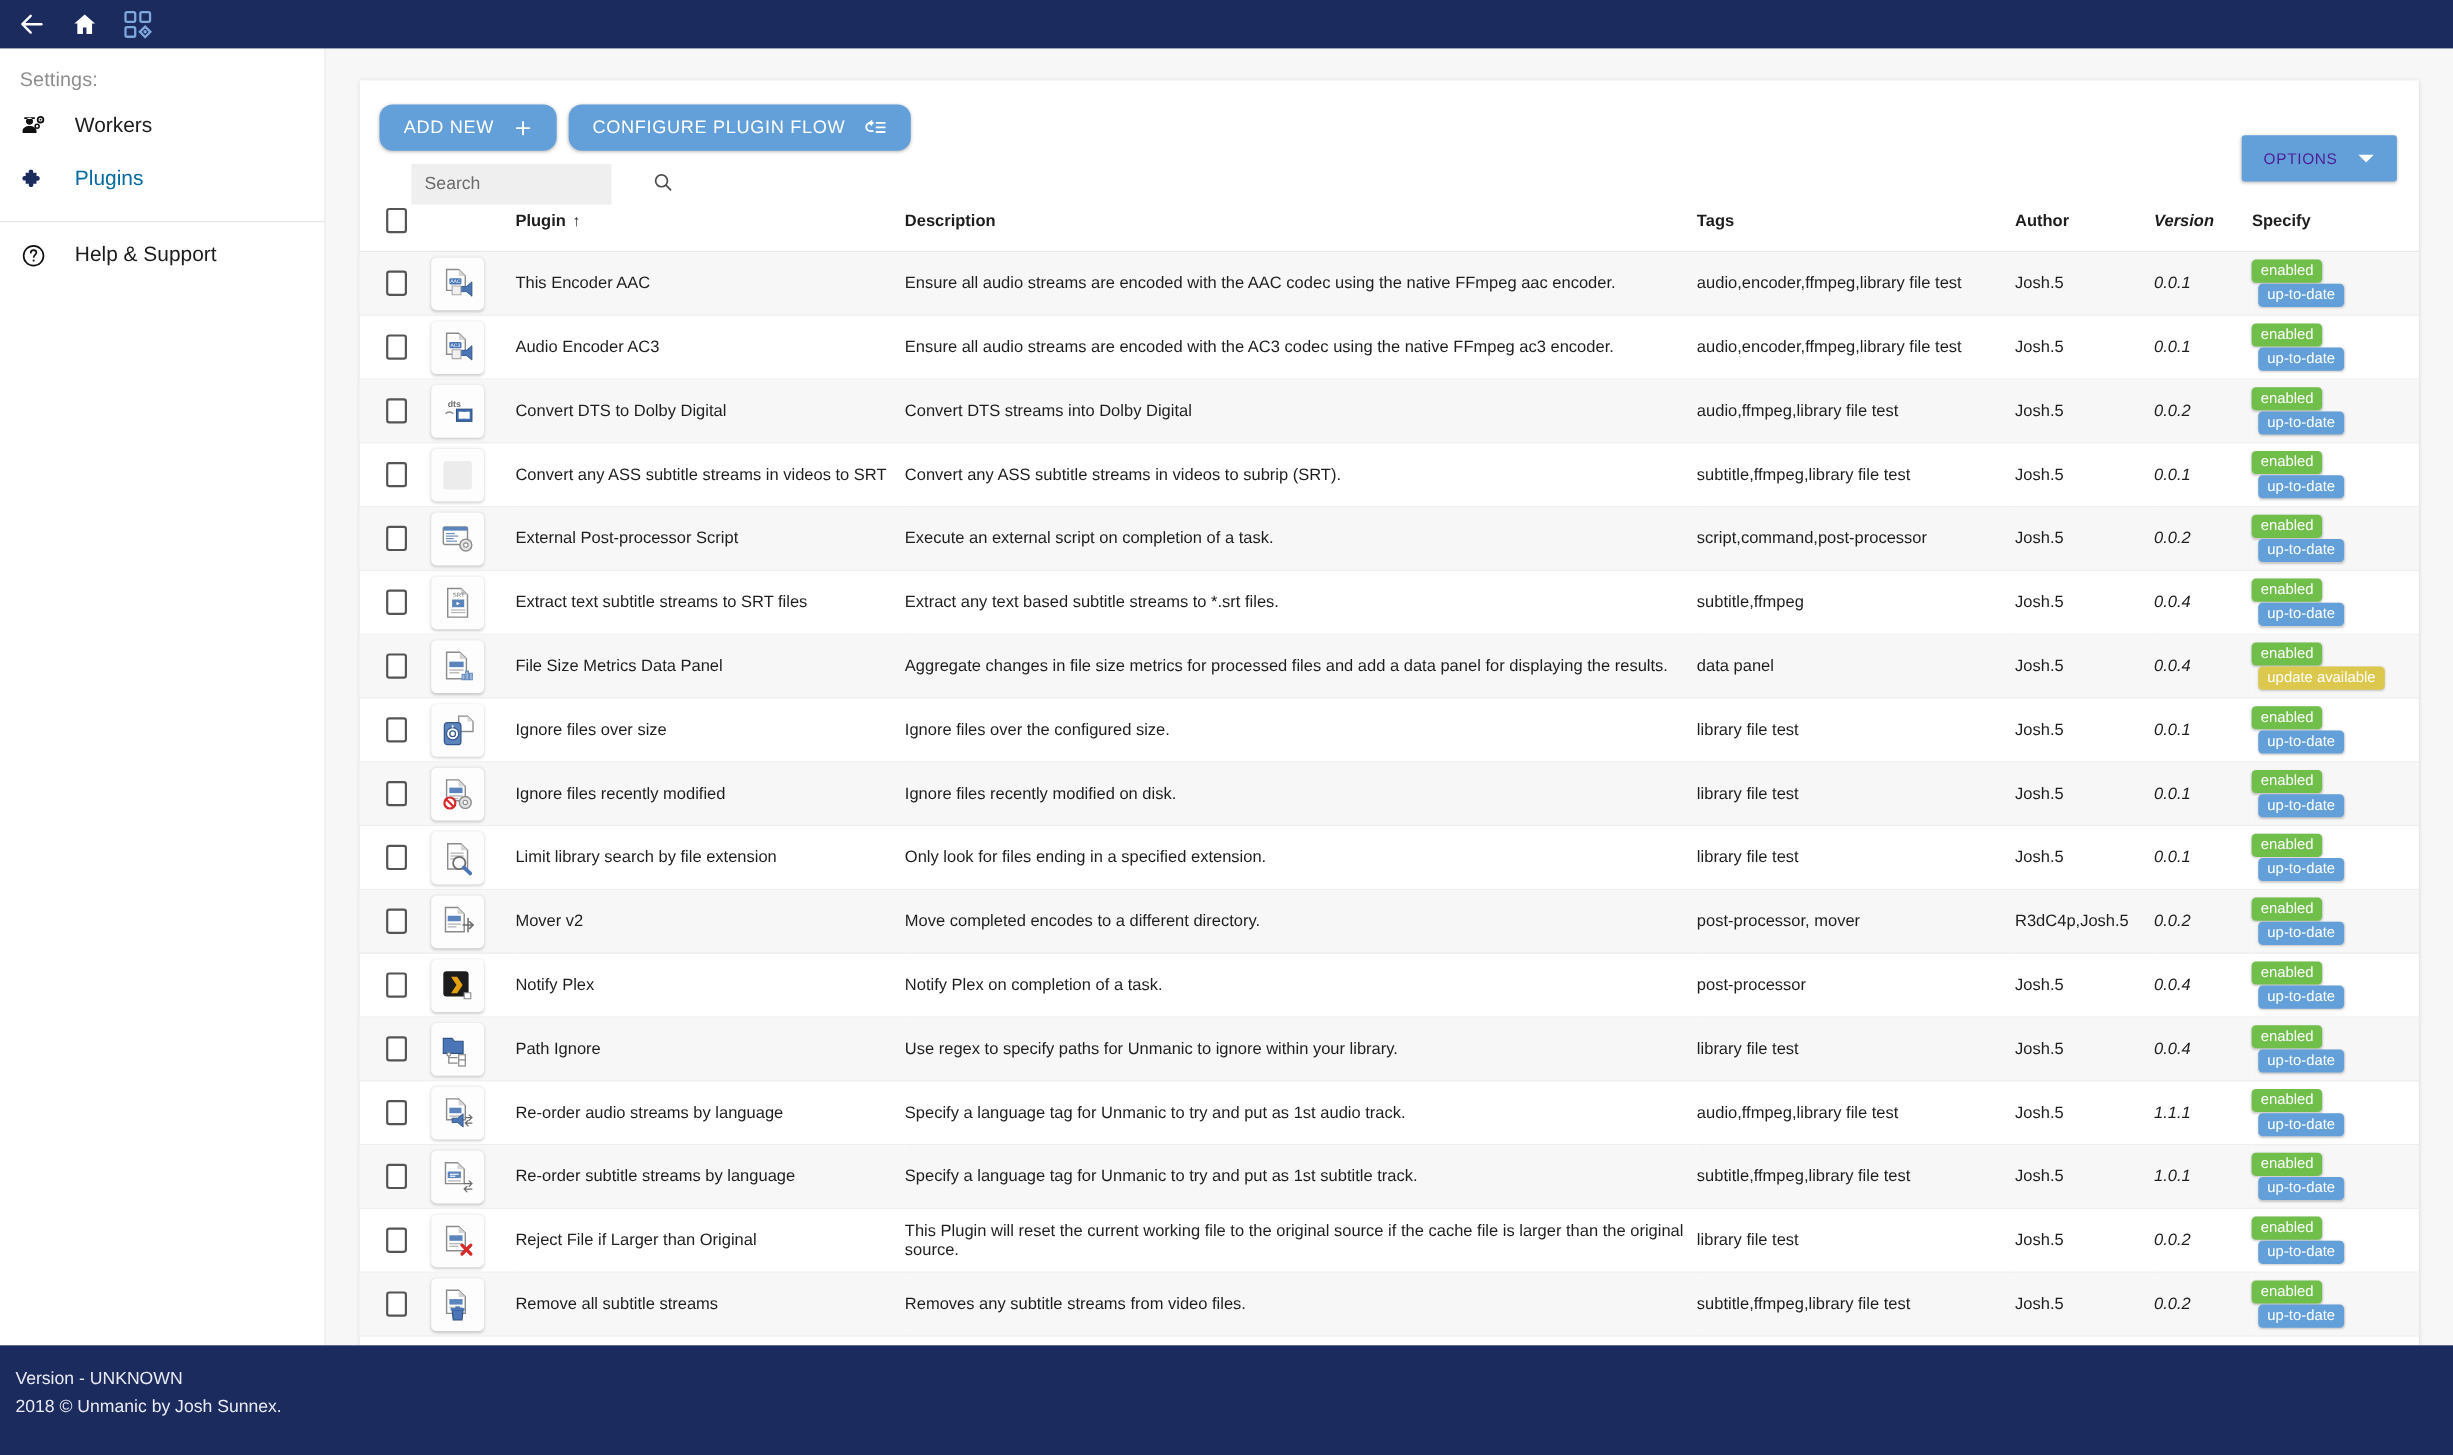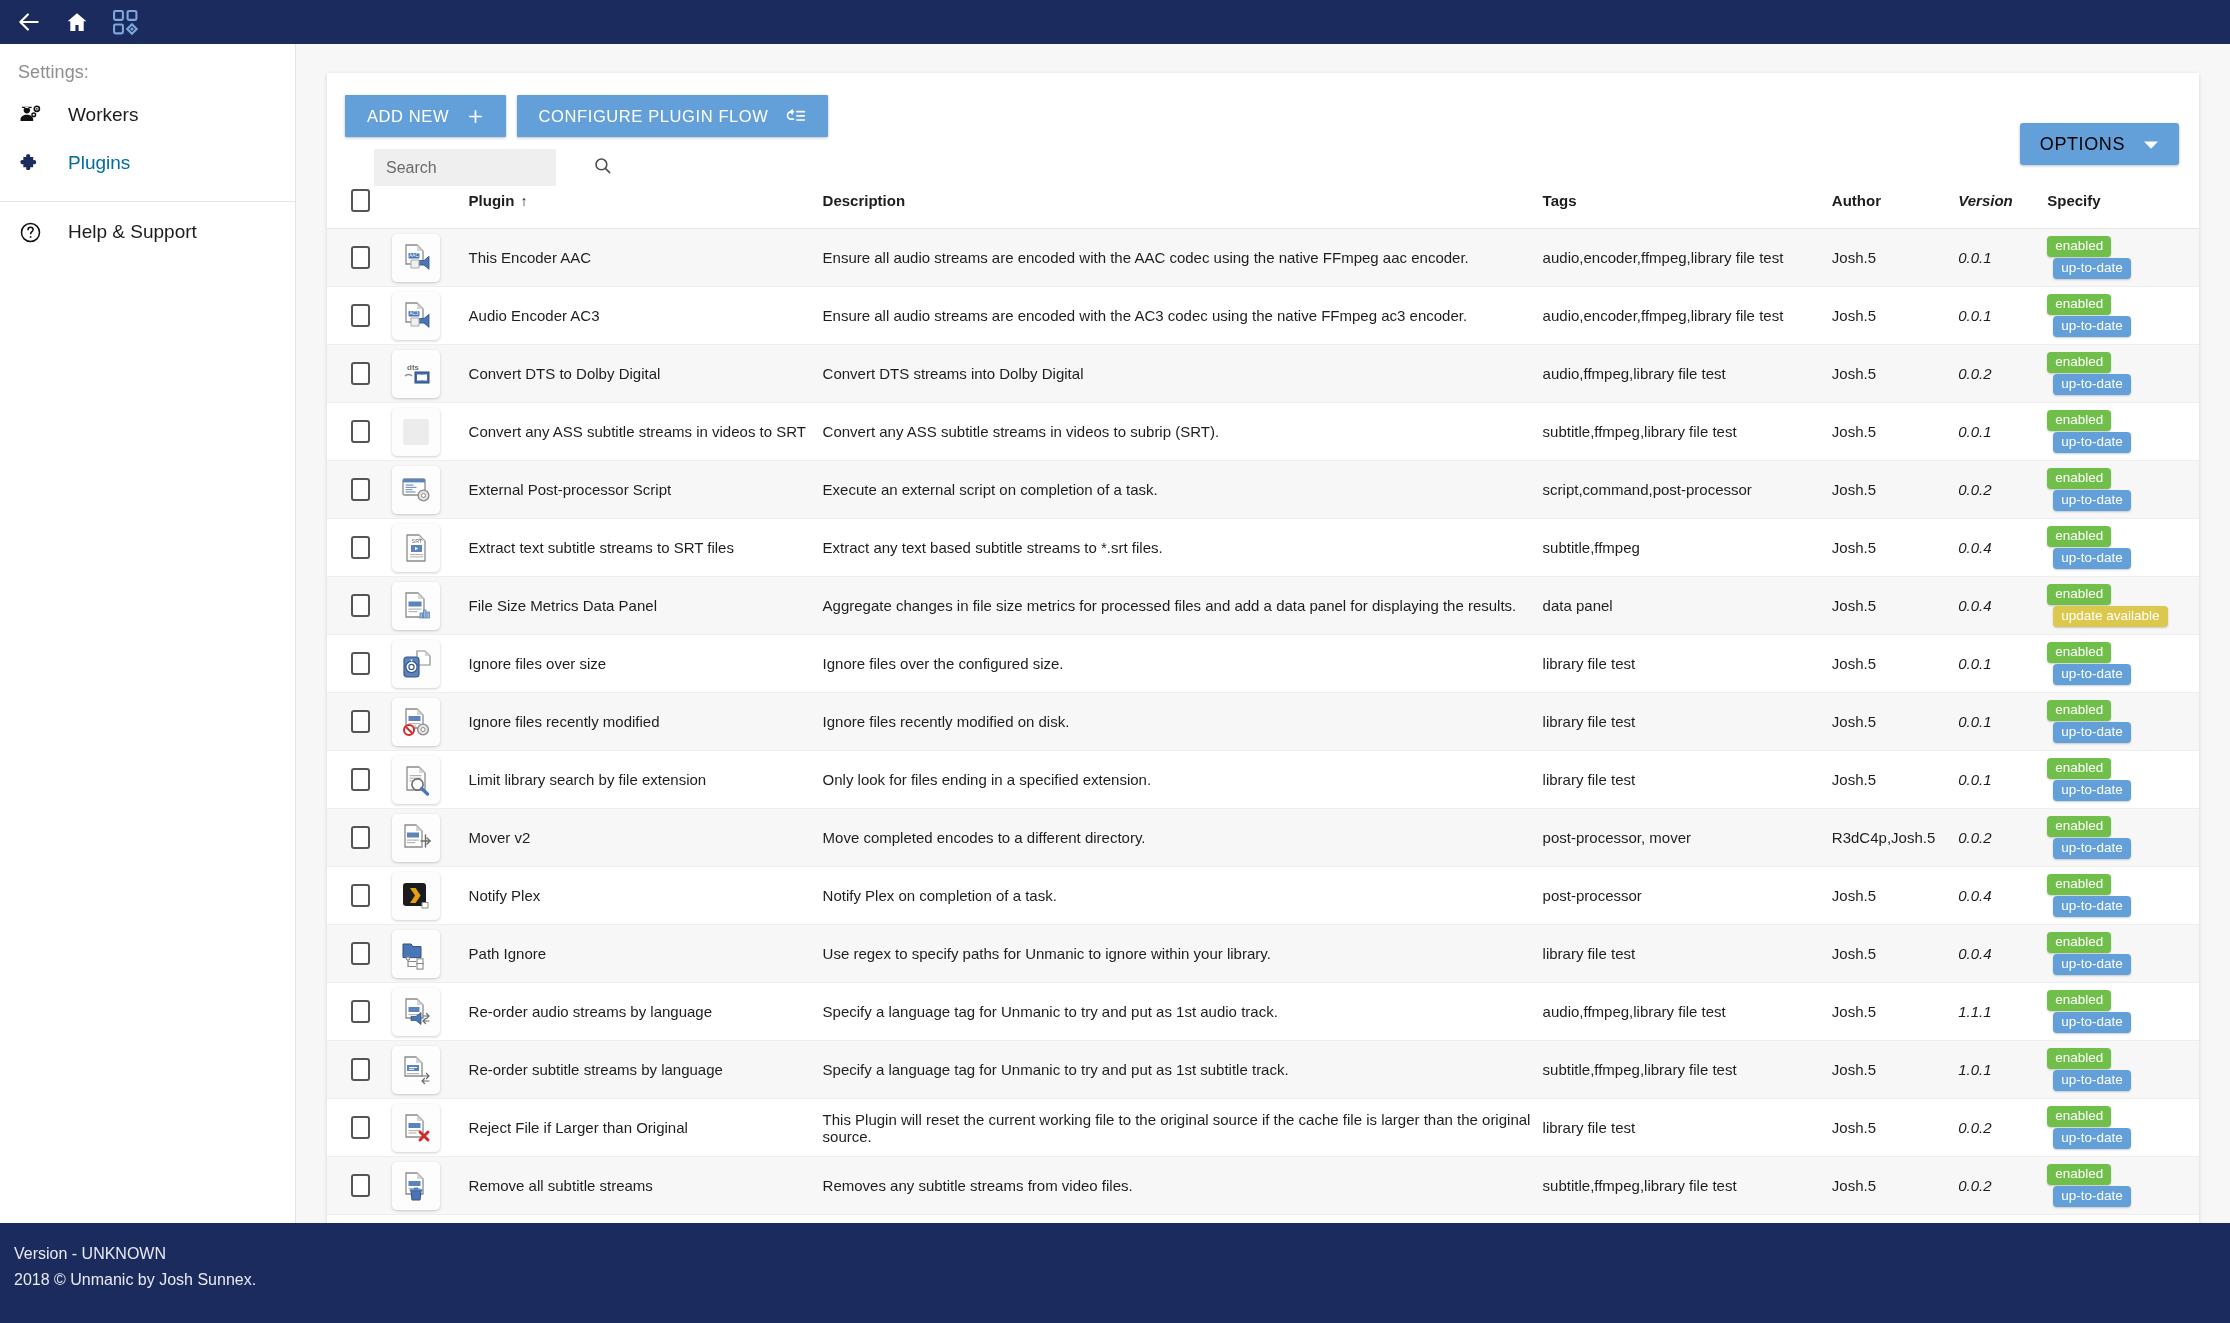--- a/index.html
+++ b/index.html
@@ -81,21 +81,21 @@
 
   .toolbar { position: relative; padding: 22px 0 0 18px; height: 108px; }
   .btn {
     display: inline-flex; align-items: center; justify-content: center;
     gap: 18px;
     height: 42px;
     padding: 0 22px;
     background: #63a0da;
     color: #ffffff;
     border: none;
-    border-radius: 1px;
+    border-radius: 12px;
     font-size: 16.5px;
     letter-spacing: .6px;
     cursor: pointer;
     box-shadow: 0 1px 3px rgba(0,0,0,.26);
     font-family: "Liberation Sans", sans-serif;
     white-space: nowrap;
   }
   .btn svg { display:block; }
 
   .search-wrap {
@@ -114,22 +114,22 @@
     color: #5a5a5a;
     font-family: "Liberation Sans", sans-serif;
   }
   .search-input::placeholder { color: #6b6b6b; }
 
   .options-btn {
     position: absolute;
     right: 20px; top: 50px;
     display: inline-flex; align-items: center; gap: 18px;
     height: 42px; padding: 0 20px;
-    background: #63a0da; color: #000000; border: none; border-radius: 3px;
-    font-size: 18px; letter-spacing: .6px; cursor: pointer;
+    background: #63a0da; color: #4c1d95; border: none; border-radius: 3px;
+    font-size: 14px; letter-spacing: .6px; cursor: pointer;
     box-shadow: 0 1px 3px rgba(0,0,0,.26);
     font-family: "Liberation Sans", sans-serif;
   }
 
   
   table.plugins { width: 100%; border-collapse: collapse; table-layout: fixed; }
   table.plugins thead th {
     font-size: 15px;
     font-weight: bold;
     color: #1d1d1d;

